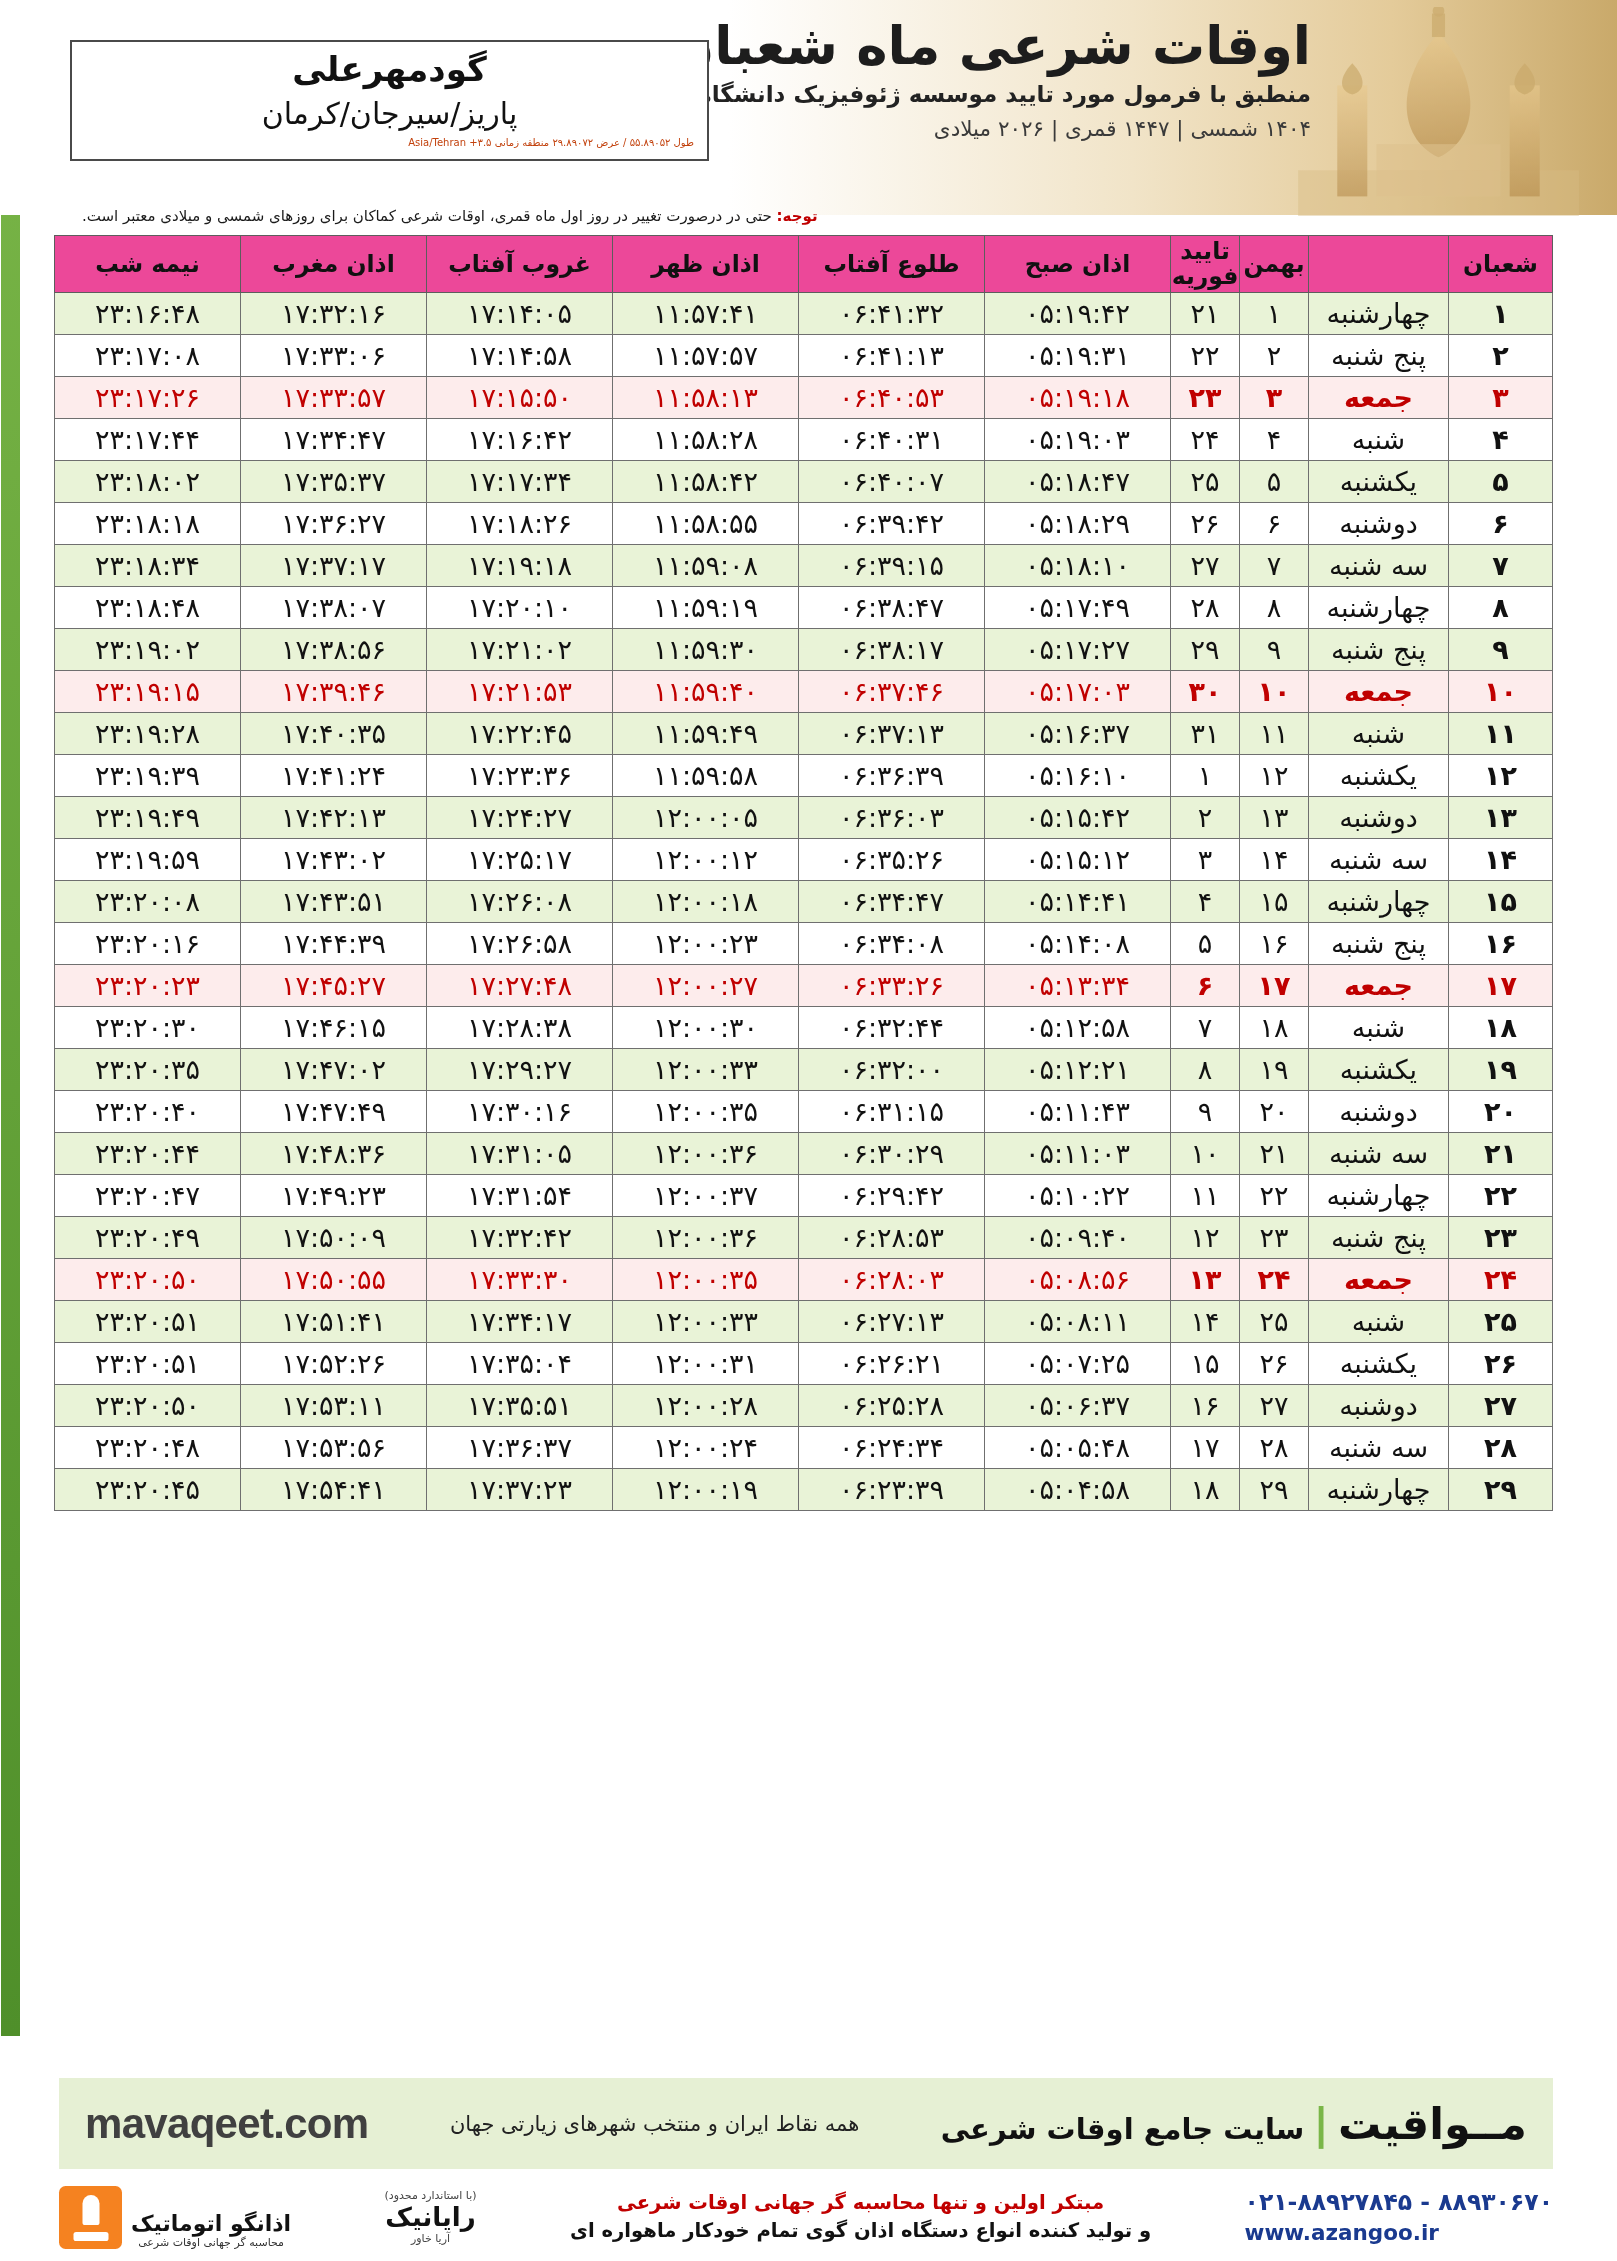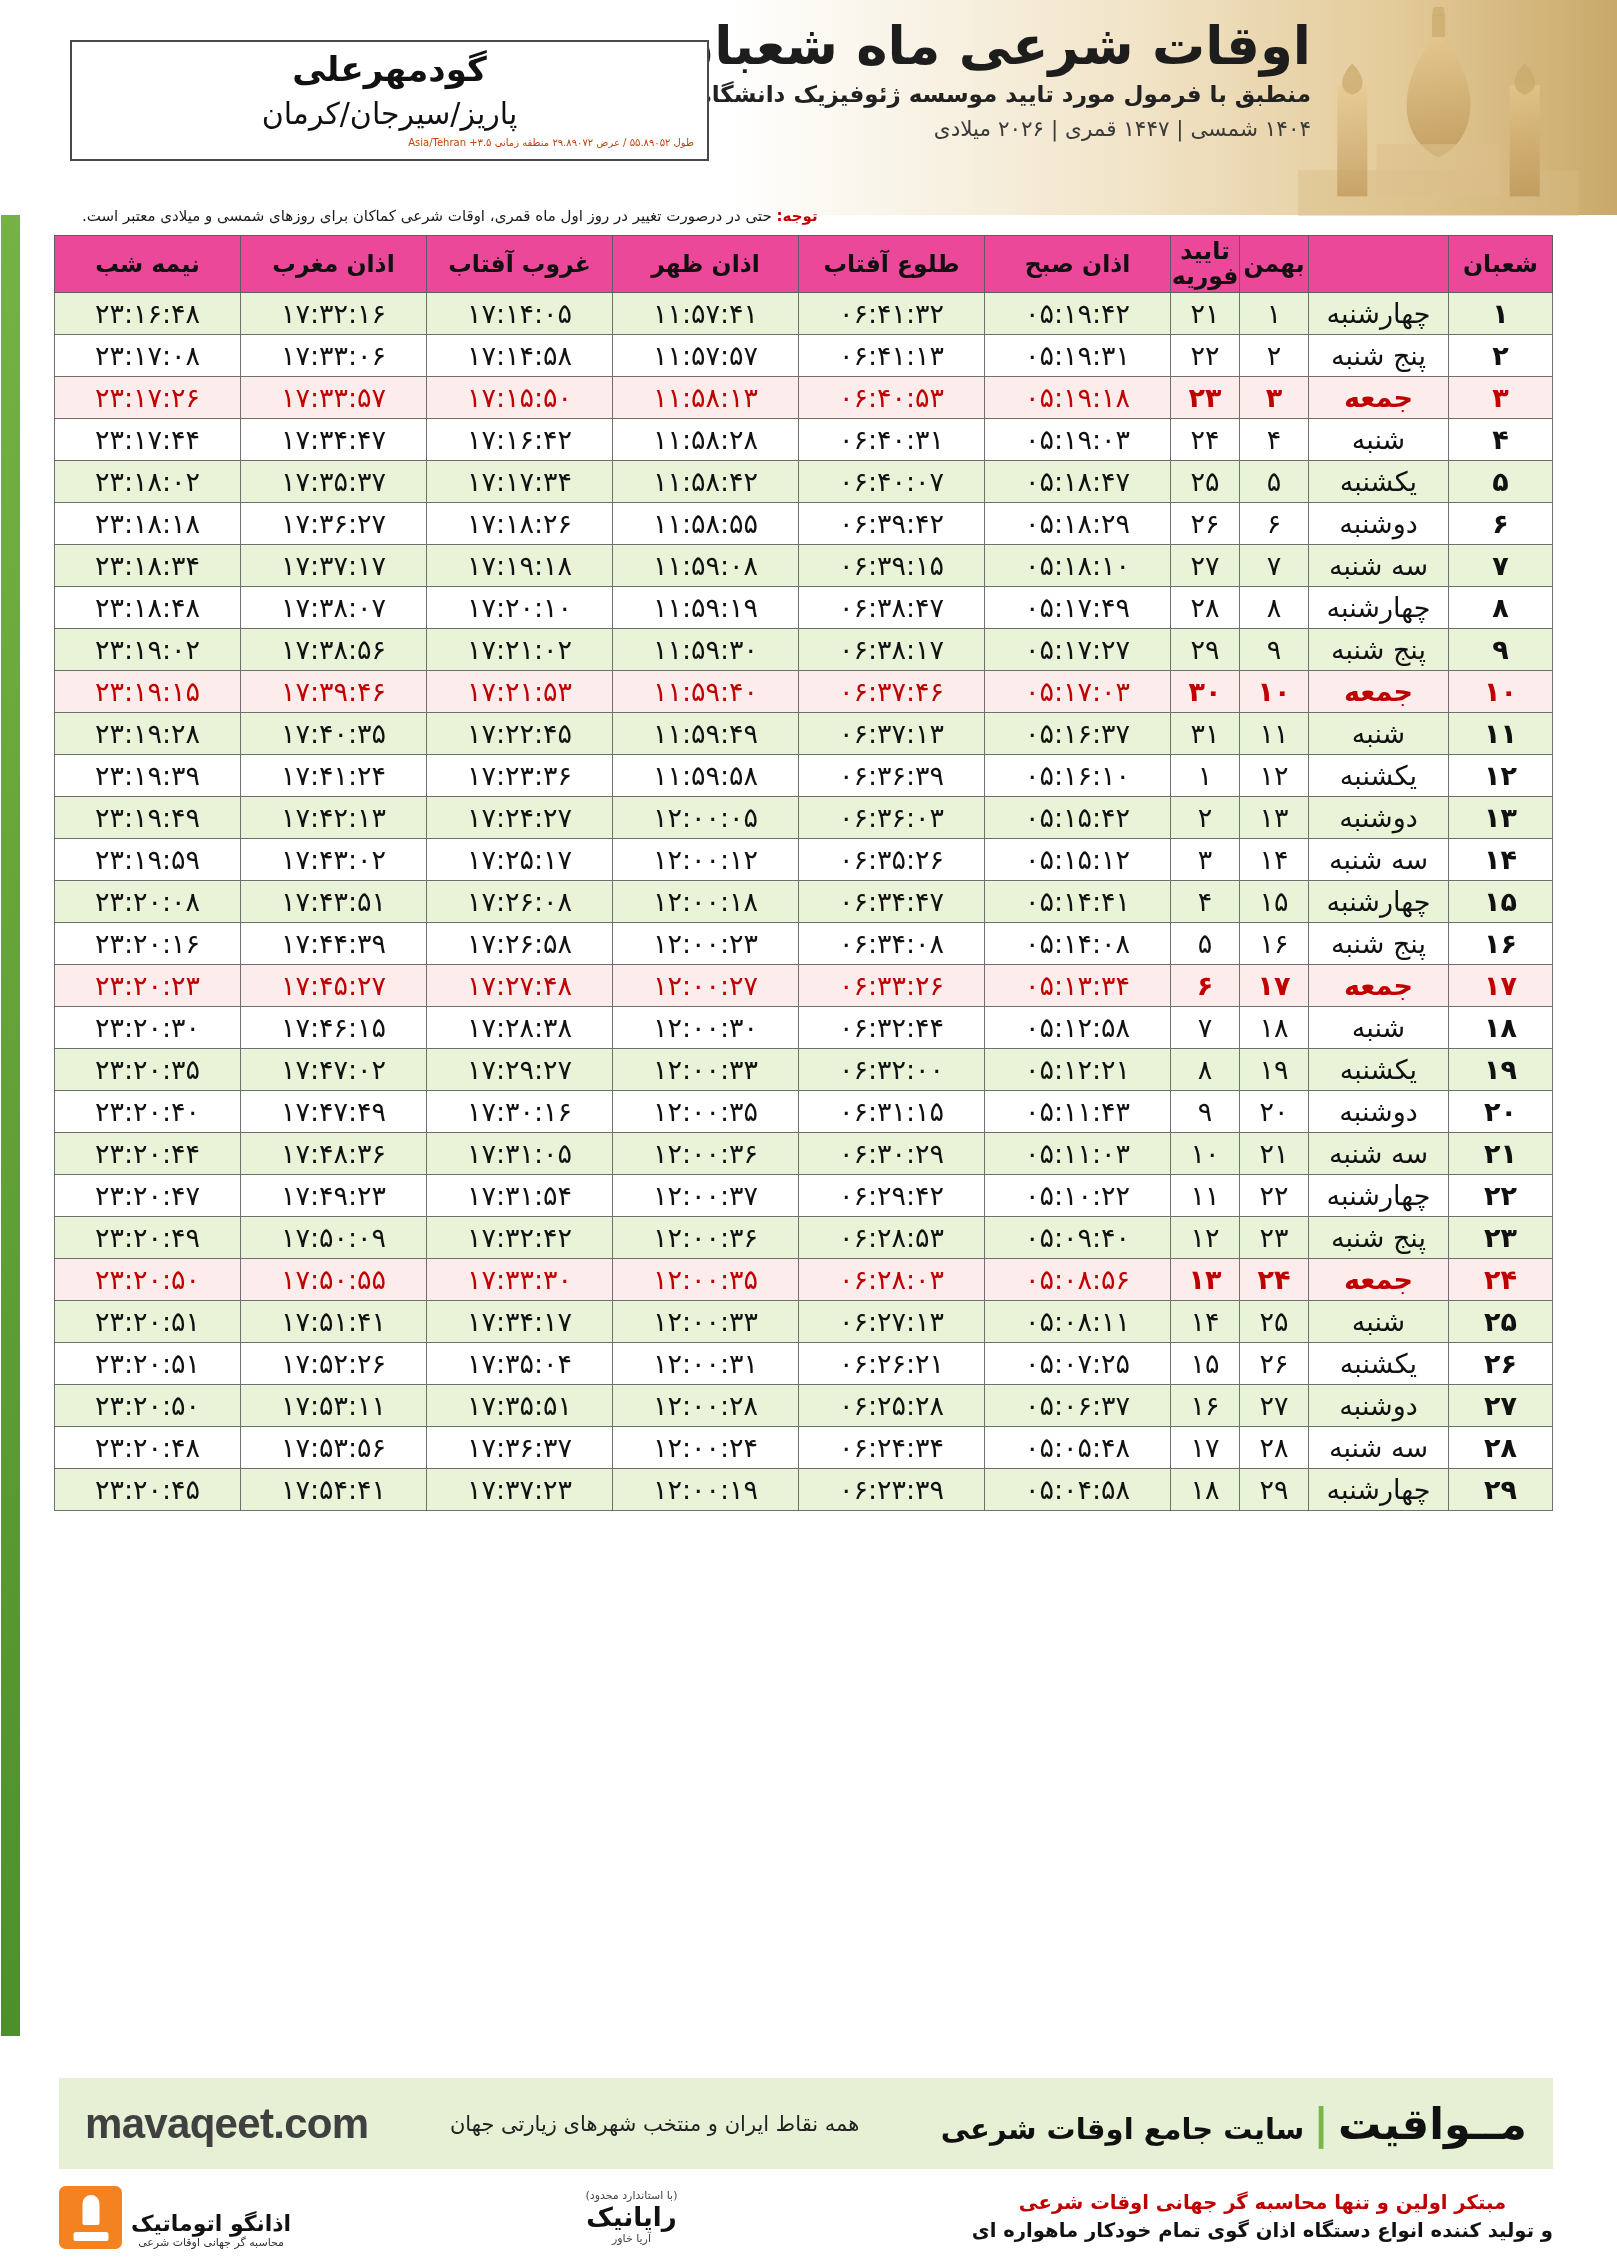--- a/index.html
+++ b/index.html
@@ -688,20 +688,24 @@
   <div class="footer">
     <div class="footer-green">
       <div class="mavaqeet-fa">
         <span>مــواقیت</span><span class="sep">|</span><span style="font-size:29px">سایت جامع اوقات شرعی</span>
       </div>
       <div class="mavaqeet-tag">همه نقاط ایران و منتخب شهرهای زیارتی جهان</div>
       <div class="mavaqeet-url">mavaqeet.com</div>
     </div>
 
     <div class="footer-bottom">
+      <div class="phones">
+        <div>۰۲۱-۸۸۹۲۷۸۴۵ - ۸۸۹۳۰۶۷۰</div>
+        <div class="web">www.azangoo.ir</div>
+      </div>
 
       <div class="claim">
         <div>مبتکر اولین و تنها محاسبه گر جهانی اوقات شرعی</div>
         <div class="blk">و تولید کننده انواع دستگاه اذان گوی تمام خودکار ماهواره ای</div>
       </div>
 
       <div class="rayanik">
         <div class="rayanik-small">(با استاندارد محدود)</div>
         <div class="rayanik-fa">رایانیک</div>
         <div class="rayanik-small">آریا خاور</div>

